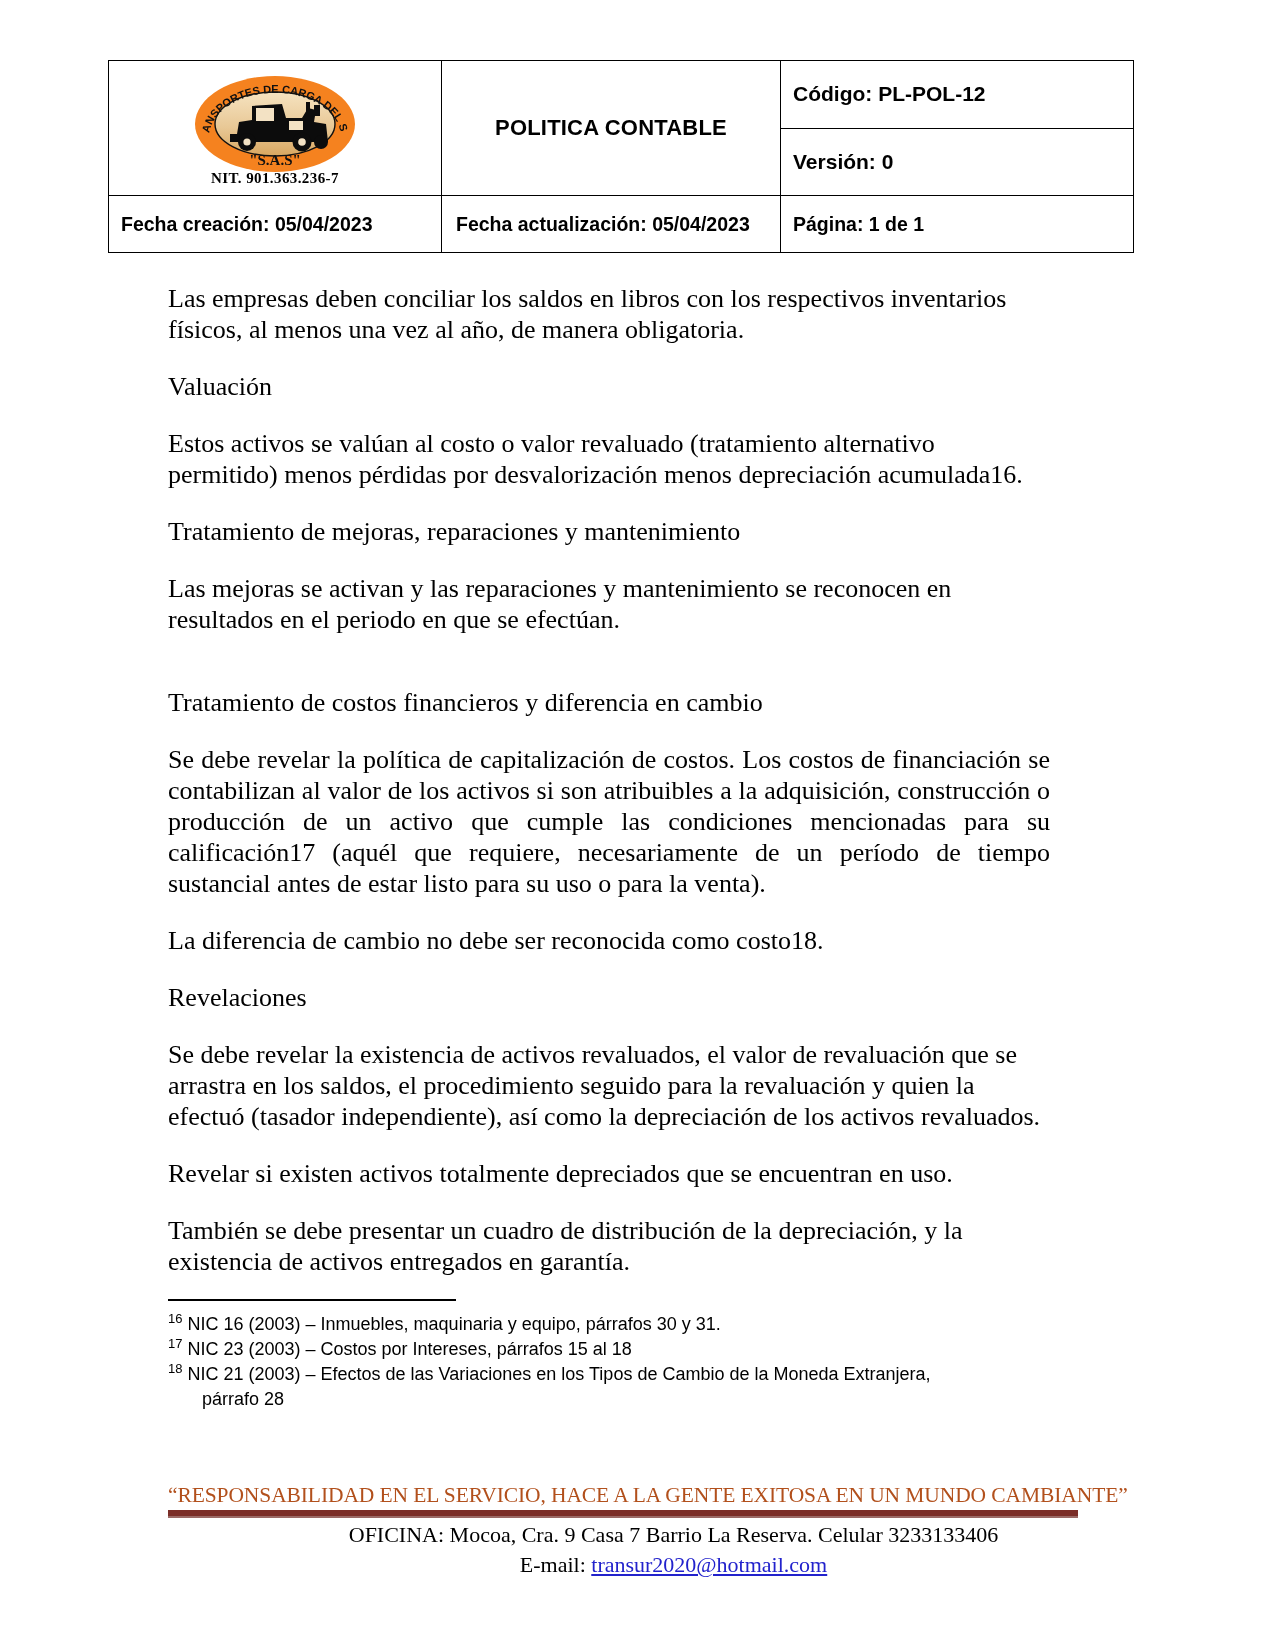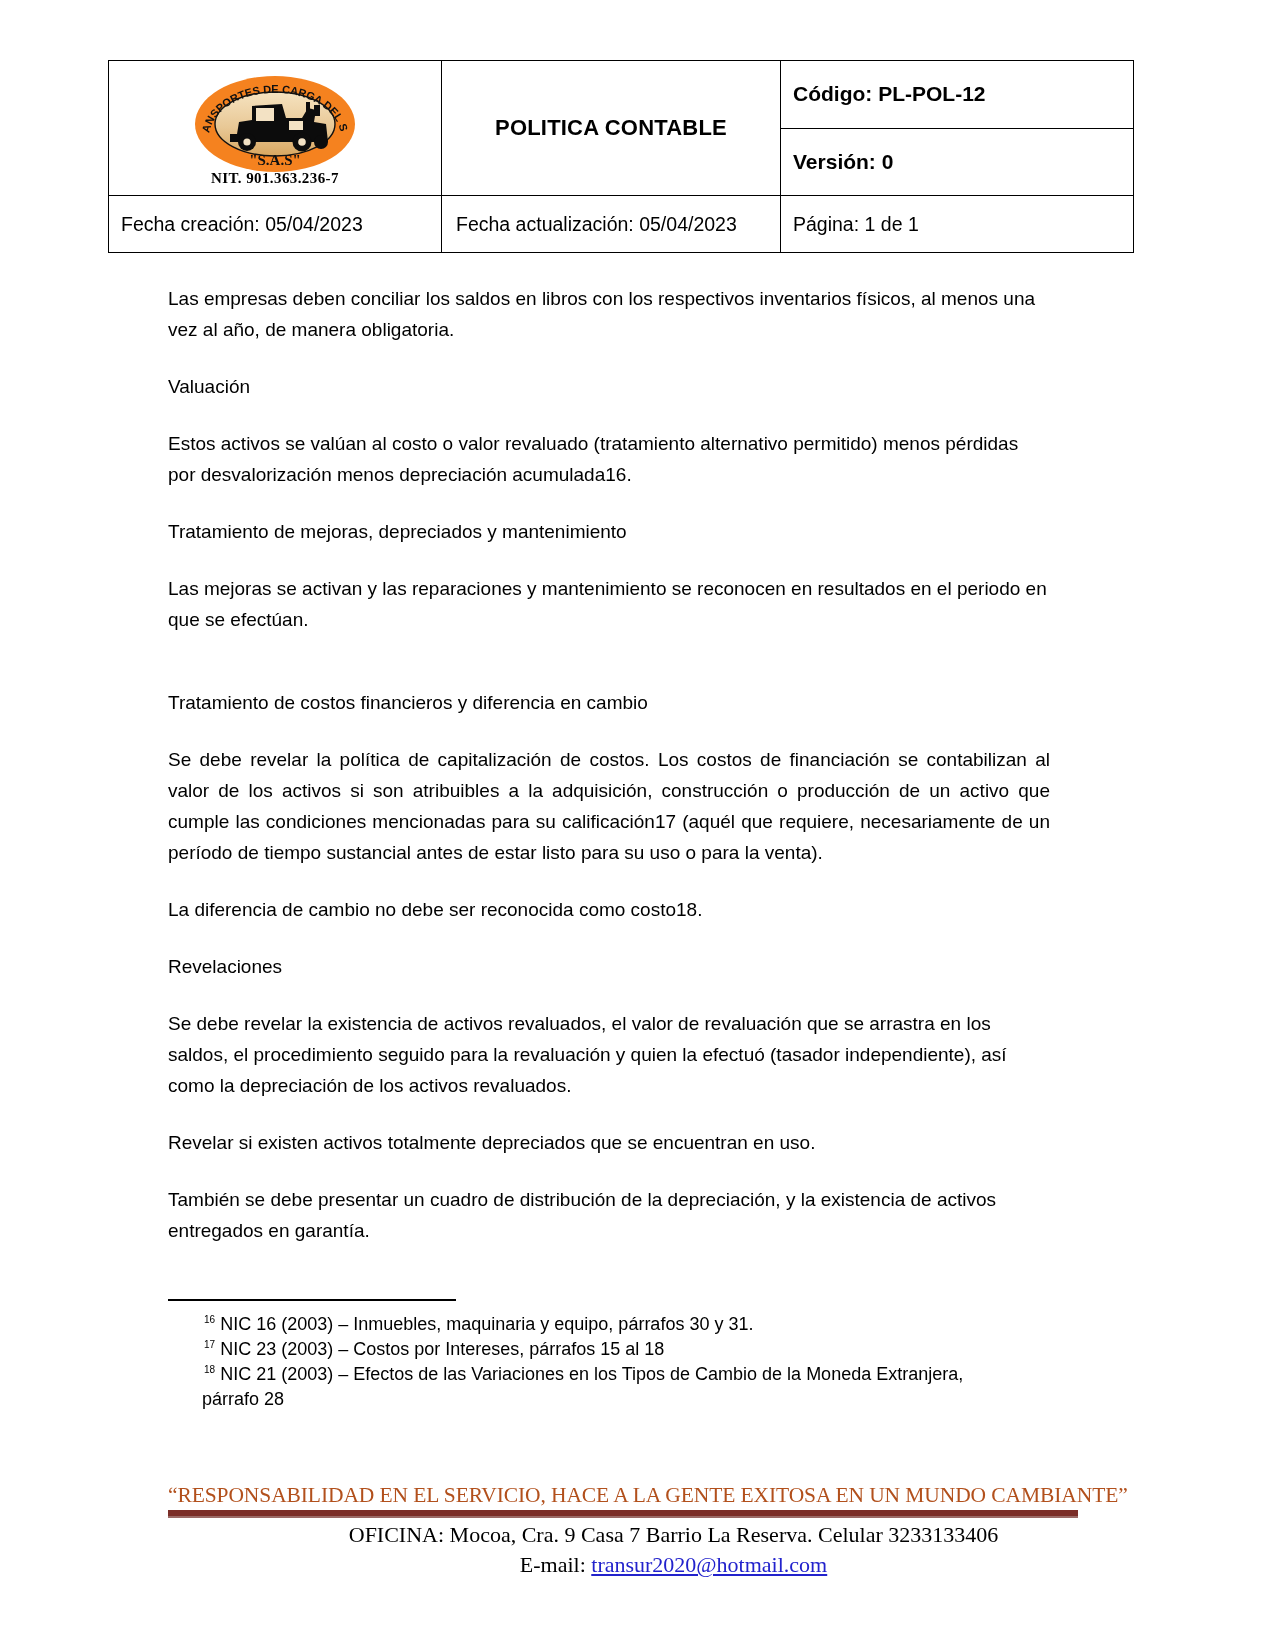--- a/index.html
+++ b/index.html
@@ -75,36 +75,36 @@
 
   .meta-line {
     font-size: 21px;
     font-weight: bold;
     padding: 9px 0 9px 12px !important;
   }
 
   .date-cell {
     height: 44px;
     font-size: 19.5px;
-    font-weight: normal;
+    font-weight: bold;
     padding: 6px 0 6px 12px !important;
     white-space: nowrap;
   }
   .date-cell.center { padding-left: 14px !important; }
 
   
   .body-area {
     position: absolute;
     left: 168px;
     top: 283px;
     width: 882px;
   }
   .para {
-    font-family: Liberation Sans, sans-serif;
-    font-size: 19px;
+    font-family: Liberation Serif, serif;
+    font-size: 26px;
     line-height: 31px;
     margin: 0 0 26px 0;
     color: #000;
     font-stretch: condensed;
     transform-origin: left top;
   }
   .para.justify { text-align: justify; text-justify: inter-word; }
   .para.gap-big { margin-bottom: 52px; }
 
   
@@ -123,24 +123,23 @@
     width: 890px;
     font-family: "Liberation Sans", sans-serif;
     font-size: 18px;
     line-height: 25px;
   }
   .fn {
     margin: 0;
     white-space: nowrap;
   }
   .fn sup {
-    font-size: 10px;
+    font-size: 13px;
     vertical-align: super;
     line-height: 0;
-    margin-left: 36px;
   }
   .fn-cont {
     margin: 0;
     padding-left: 34px;
     white-space: nowrap;
   }
 
   
   .slogan {
     position: absolute;
@@ -240,21 +239,21 @@
         <span>1 de 1</span>
       </td>
     </tr>
   </tbody>
     </table>
 
   <div class="body-area">
     <p class="para">Las empresas deben conciliar los saldos en libros con los respectivos inventarios físicos, al menos una vez al año, de manera obligatoria.</p>
     <p class="para">Valuación</p>
     <p class="para">Estos activos se valúan al costo o valor revaluado (tratamiento alternativo permitido) menos pérdidas por desvalorización menos depreciación acumulada16.</p>
-    <p class="para">Tratamiento de mejoras, depreciados y mantenimiento</p>
+    <p class="para">Tratamiento de mejoras, reparaciones y mantenimiento</p>
     <p class="para gap-big">Las mejoras se activan y las reparaciones y mantenimiento se reconocen en resultados en el periodo en que se efectúan.</p>
     <p class="para">Tratamiento de costos financieros y diferencia en cambio</p>
     <p class="para justify">Se debe revelar la política de capitalización de costos.  Los costos de financiación se contabilizan al valor de los activos si son atribuibles a la adquisición, construcción o producción de un activo que cumple las condiciones mencionadas para su calificación17 (aquél que requiere, necesariamente de un período de tiempo sustancial antes de estar listo para su uso o para la venta).</p>
     <p class="para">La diferencia de cambio no debe ser reconocida como costo18.</p>
     <p class="para">Revelaciones</p>
     <p class="para">Se debe revelar la existencia de activos revaluados, el valor de revaluación que se arrastra en los saldos, el procedimiento seguido para la revaluación y quien la efectuó (tasador independiente), así como la depreciación de los activos revaluados.</p>
     <p class="para">Revelar si existen activos totalmente depreciados que se encuentran en uso.</p>
     <p class="para">También se debe presentar un cuadro de distribución de la depreciación, y la existencia de activos entregados en garantía.</p>
   </div>
 

